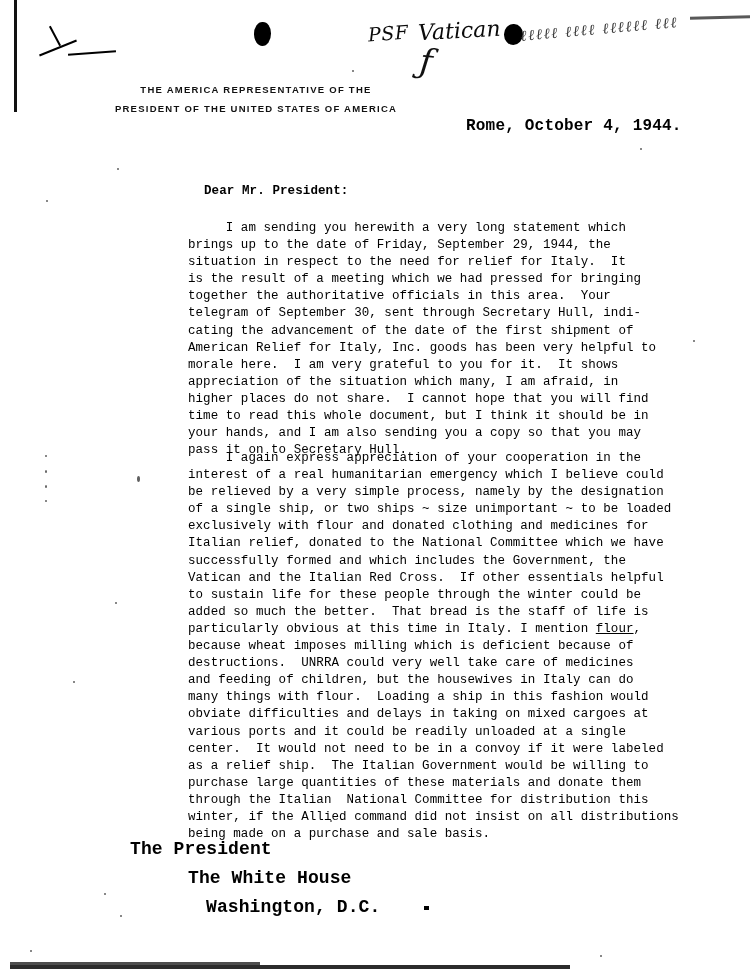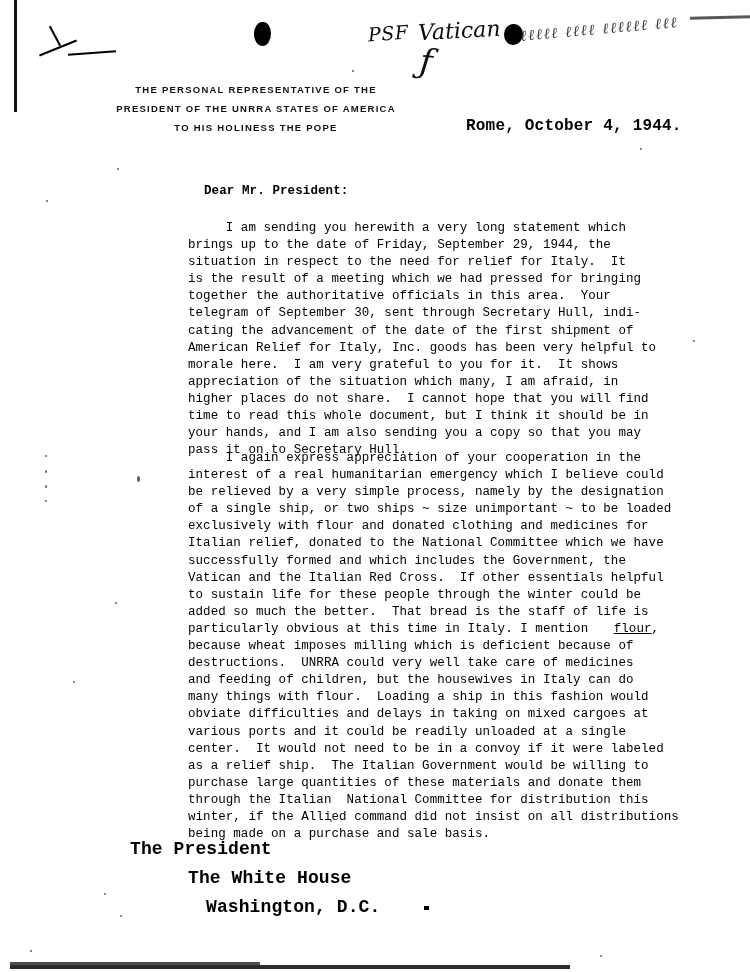--- a/index.html
+++ b/index.html
@@ -189,21 +189,21 @@
     width: 508px;
     font-size: 12.5px;
     font-weight: normal;
     line-height: 17.1px;
     letter-spacing: .05px;
     white-space: pre;
   }
   #para-1 { top: 220px; }
   #para-2 { top: 450px; }
 
-  .u { text-decoration: underline; margin-left: 18px; }
+  .u { text-decoration: underline; }
 
   
   #address-block {
     position: absolute;
     left: 130px;
     top: 835px;
     font-size: 18px;
     font-weight: bold;
     line-height: 29px;
     letter-spacing: .1px;
@@ -258,23 +258,22 @@
 
   <div class="hand" id="hand-psf">PSF</div>
 
   <div class="hand" id="hand-vatican">Vatican</div>
 
   <div class="hand" id="hand-scrawl">ℓℓℓℓℓ ℓℓℓℓ ℓℓℓℓℓℓ ℓℓℓ</div>
 
   <div id="hand-hook">ƒ</div>
 
   <div id="letterhead">
-    <div>THE PERSONAL REPRESENTATIVE OF THE</div>
-    <div>PRESIDENT OF THE UNRRA STATES OF AMERICA</div>
-    <div>TO HIS HOLINESS THE POPE</div>
+    <div>THE AMERICA REPRESENTATIVE OF THE</div>
+    <div>PRESIDENT OF THE UNITED STATES OF AMERICA</div>
   </div>
 
   <div id="date-line">Rome, October 4, 1944.</div>
 
   <div id="salutation">Dear Mr. President:</div>
 
   <div class="body-block" id="para-1">     I am sending you herewith a very long statement which
 brings up to the date of Friday, September 29, 1944, the
 situation in respect to the need for relief for Italy.  It
 is the result of a meeting which we had pressed for bringing

